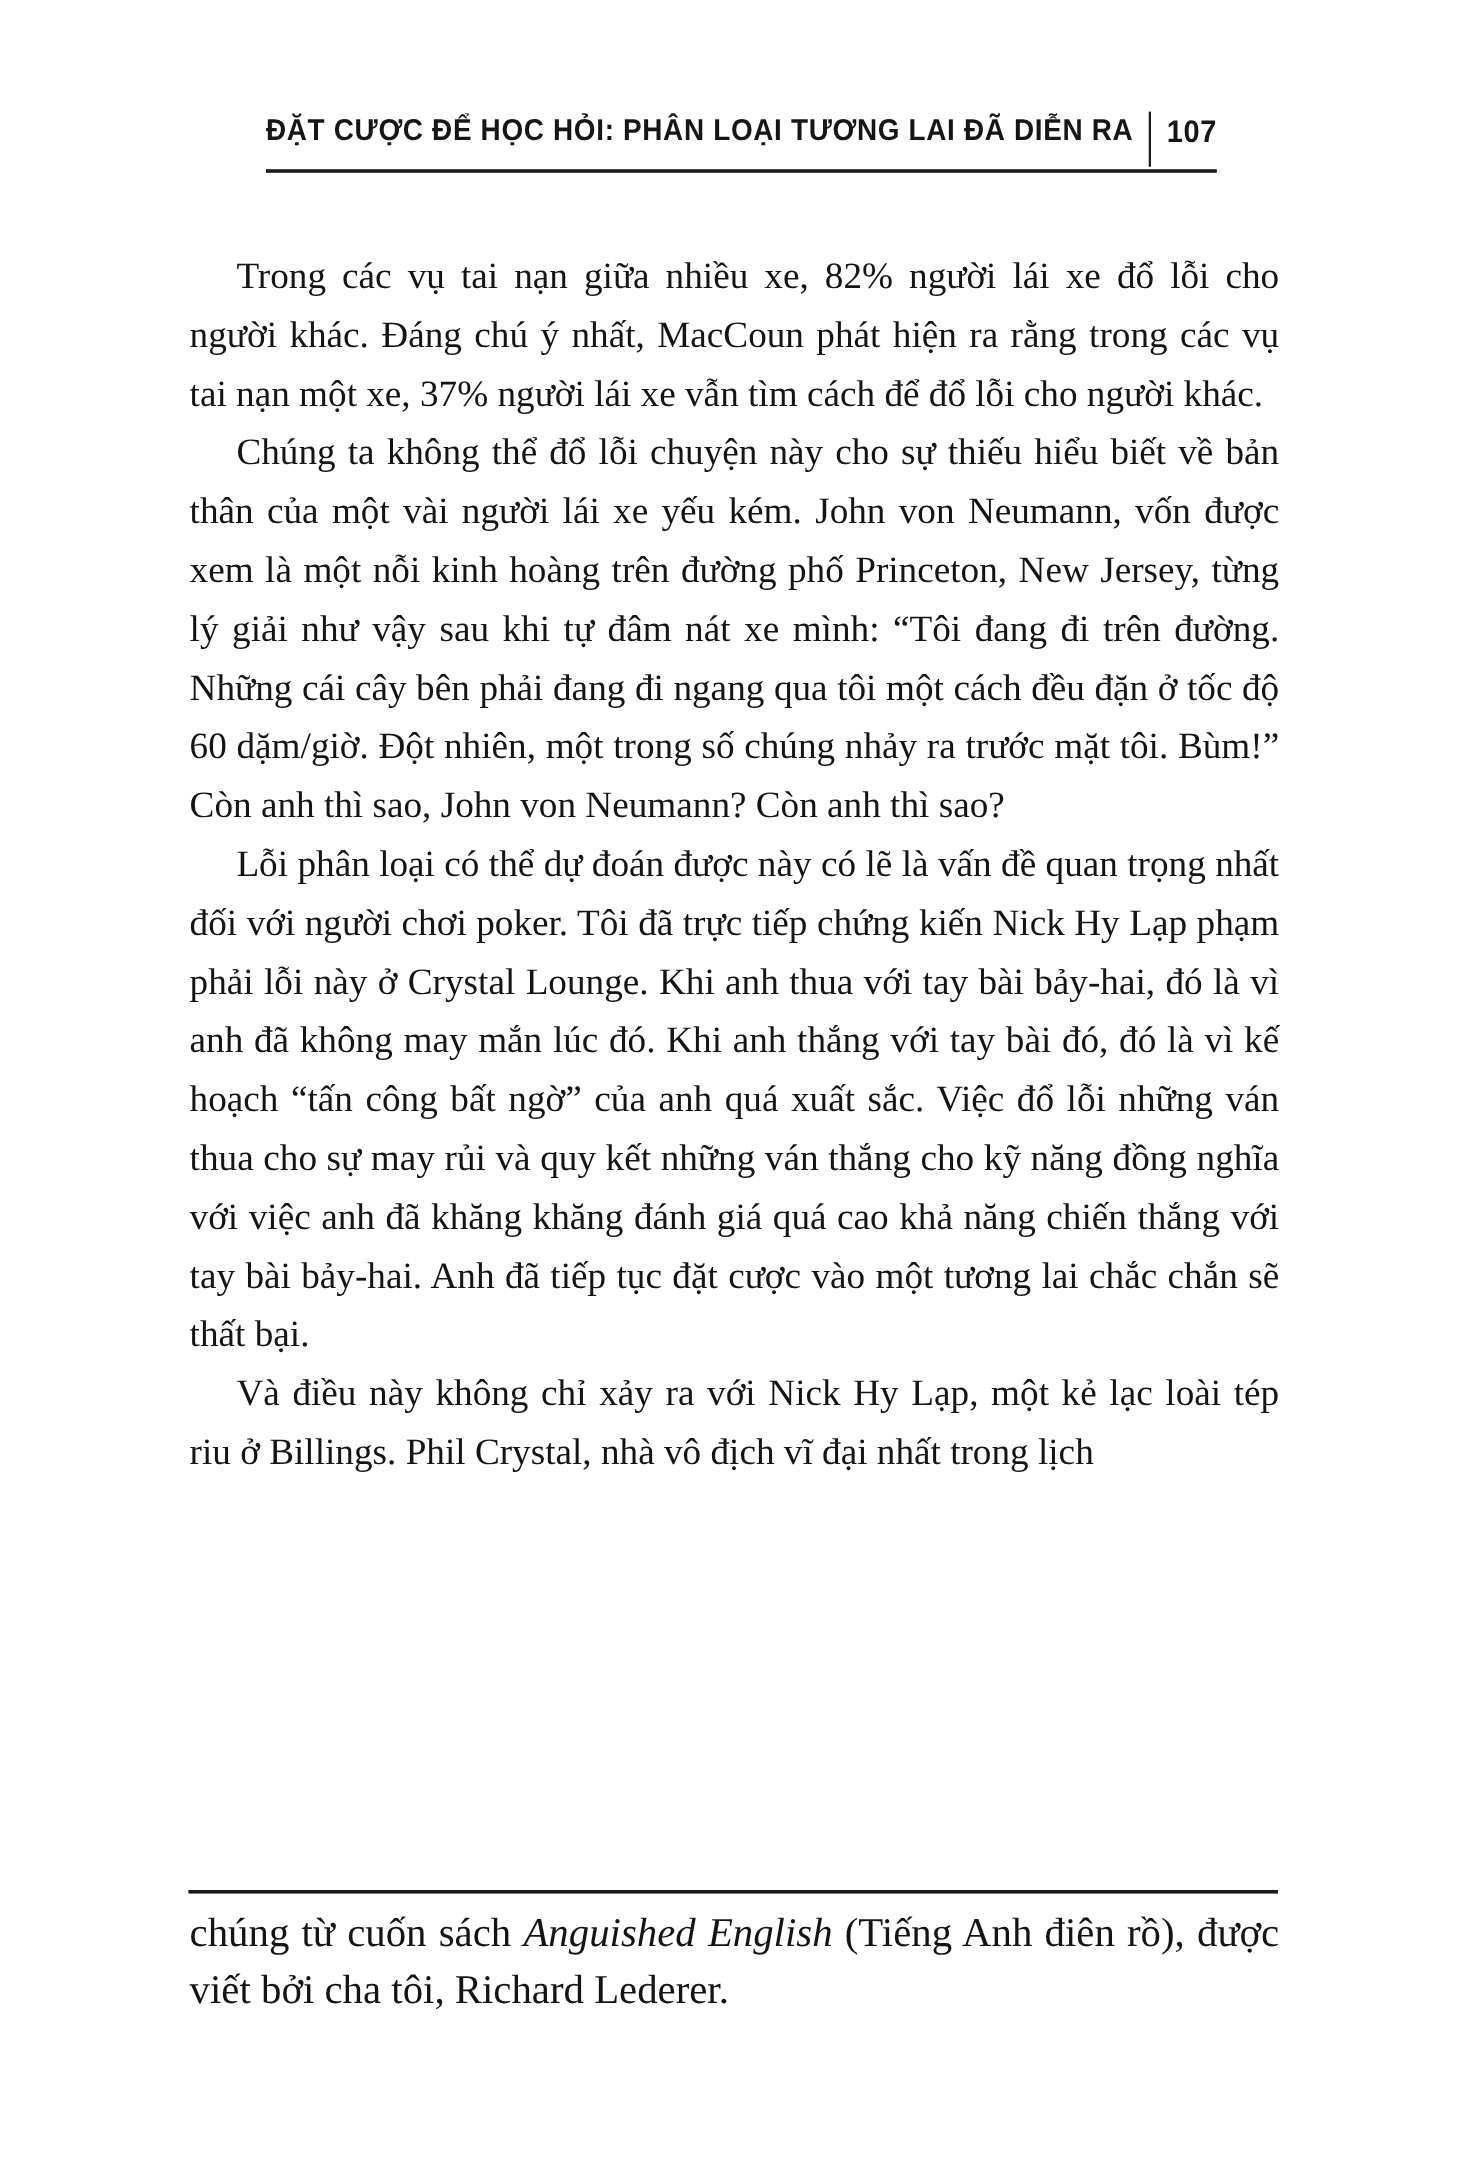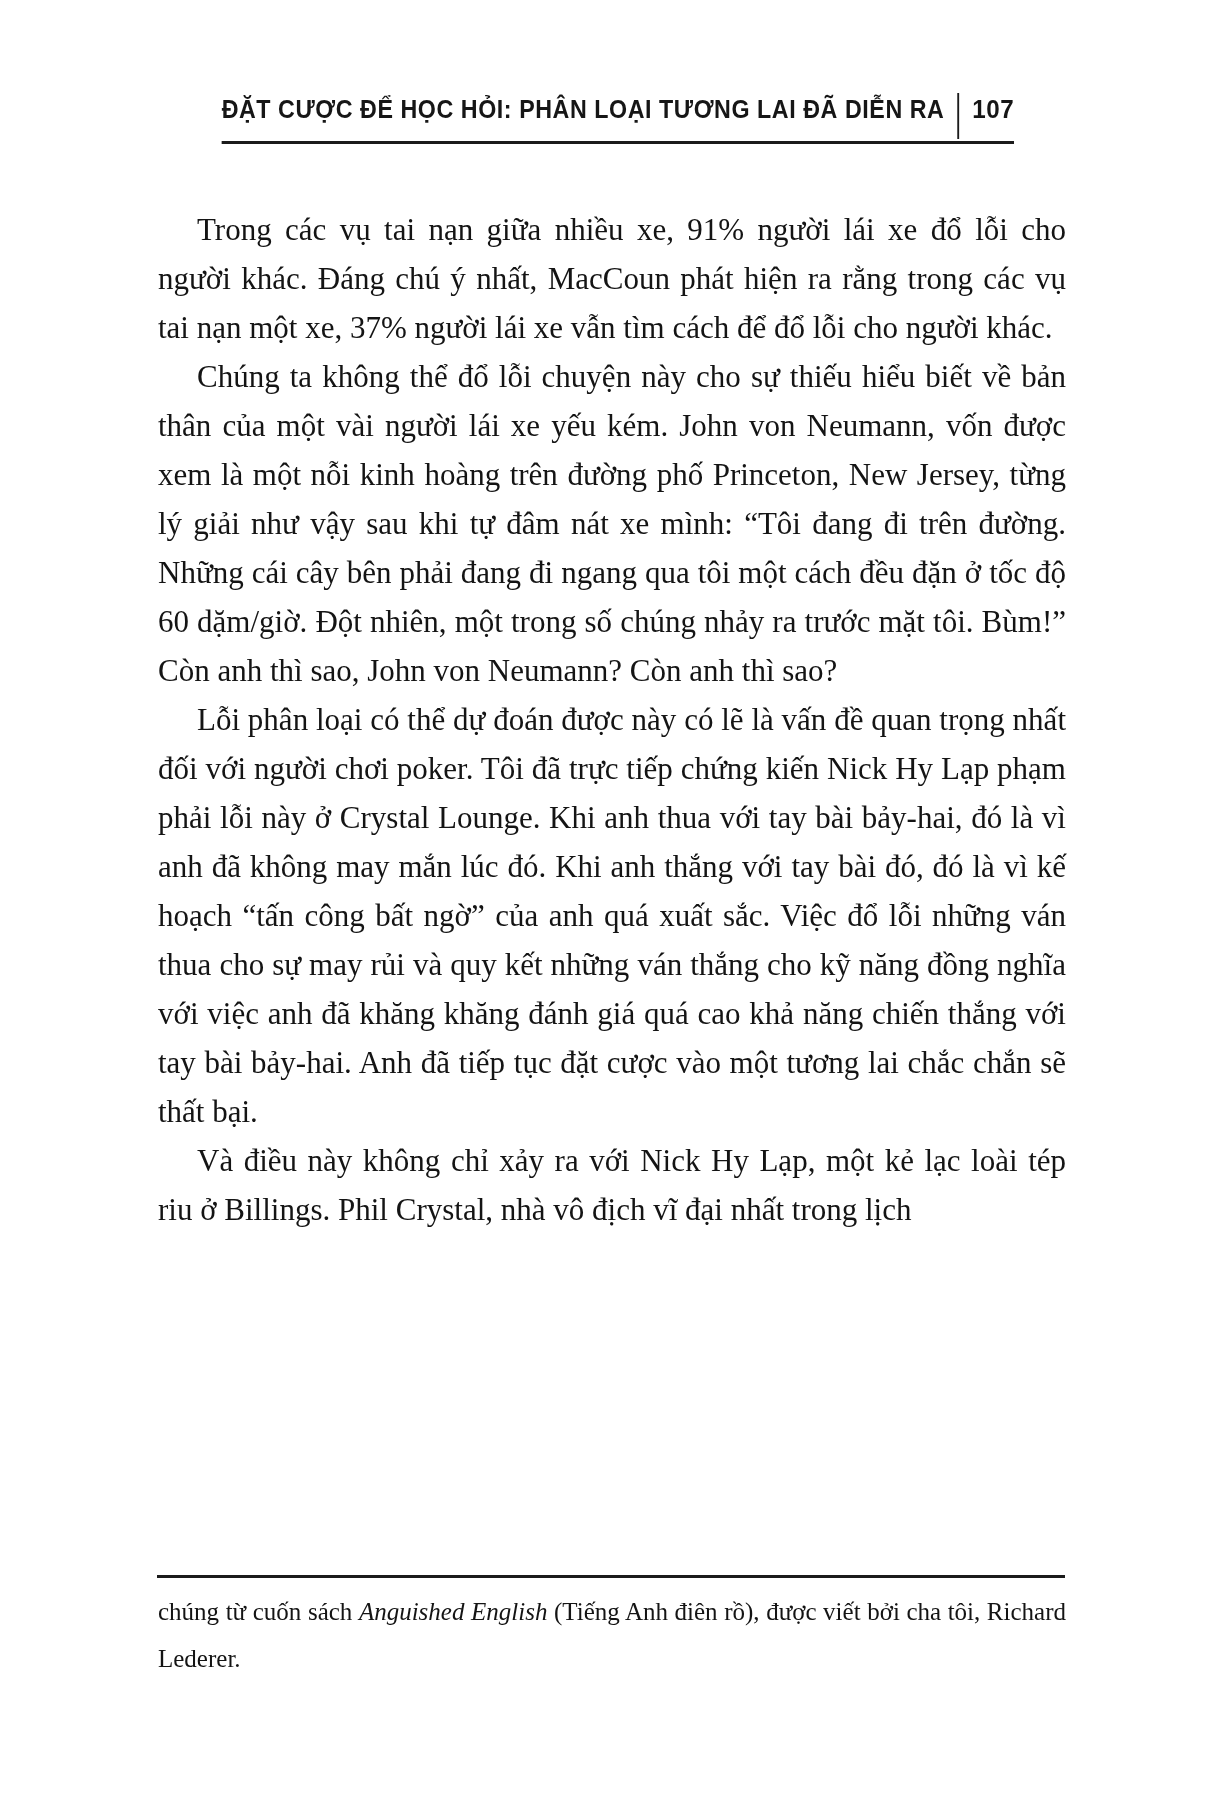--- a/index.html
+++ b/index.html
@@ -79,21 +79,21 @@
     width: 908px;
     height: 3px;
     background: #1b1b1b;
   }
   .footnote {
     position: absolute;
     left: 158px;
     top: 1588px;
     width: 908px;
     font-family: "Liberation Serif", "DejaVu Serif", serif;
-    font-size: 25px;
+    font-size: 34px;
     line-height: 47px;
     text-align: justify;
     color: #141414;
   }
   .footnote em {
     font-style: italic;
   }
 </style>
 </head>
 <body>
@@ -102,21 +102,21 @@
 
   <header class="running-head">
     <div class="running-head-inner">
       <span class="head-title">ĐẶT CƯỢC ĐỂ HỌC HỎI: PHÂN LOẠI TƯƠNG LAI ĐÃ DIỄN RA</span>
       <span class="head-sep"></span>
       <span class="head-page">107</span>
     </div>
   </header>
 
   <main class="body-text">
-    <p>Trong các vụ tai nạn giữa nhiều xe, 91% người lái xe đổ lỗi cho người khác. Đáng chú ý nhất, MacCoun phát hiện ra rằng trong các vụ tai nạn một xe, 37% người lái xe vẫn tìm cách để đổ lỗi cho người khác.</p>
+    <p>Trong các vụ tai nạn giữa nhiều xe, 82% người lái xe đổ lỗi cho người khác. Đáng chú ý nhất, MacCoun phát hiện ra rằng trong các vụ tai nạn một xe, 37% người lái xe vẫn tìm cách để đổ lỗi cho người khác.</p>
     <p>Chúng ta không thể đổ lỗi chuyện này cho sự thiếu hiểu biết về bản thân của một vài người lái xe yếu kém. John von Neumann, vốn được xem là một nỗi kinh hoàng trên đường phố Princeton, New Jersey, từng lý giải như vậy sau khi tự đâm nát xe mình: “Tôi đang đi trên đường. Những cái cây bên phải đang đi ngang qua tôi một cách đều đặn ở tốc độ 60 dặm/giờ. Đột nhiên, một trong số chúng nhảy ra trước mặt tôi. Bùm!” Còn anh thì sao, John von Neumann? Còn anh thì sao?</p>
     <p>Lỗi phân loại có thể dự đoán được này có lẽ là vấn đề quan trọng nhất đối với người chơi poker. Tôi đã trực tiếp chứng kiến Nick Hy Lạp phạm phải lỗi này ở Crystal Lounge. Khi anh thua với tay bài bảy-hai, đó là vì anh đã không may mắn lúc đó. Khi anh thắng với tay bài đó, đó là vì kế hoạch “tấn công bất ngờ” của anh quá xuất sắc. Việc đổ lỗi những ván thua cho sự may rủi và quy kết những ván thắng cho kỹ năng đồng nghĩa với việc anh đã khăng khăng đánh giá quá cao khả năng chiến thắng với tay bài bảy-hai. Anh đã tiếp tục đặt cược vào một tương lai chắc chắn sẽ thất bại.</p>
     <p>Và điều này không chỉ xảy ra với Nick Hy Lạp, một kẻ lạc loài tép riu ở Billings. Phil Crystal, nhà vô địch vĩ đại nhất trong lịch</p>
   </main>
 
   <div class="footnote-rule"></div>
 
   <footer class="footnote">
     <span>chúng từ cuốn sách </span><em>Anguished English</em><span> (Tiếng Anh điên rồ), được viết bởi cha tôi, Richard Lederer.</span>
   </footer>

